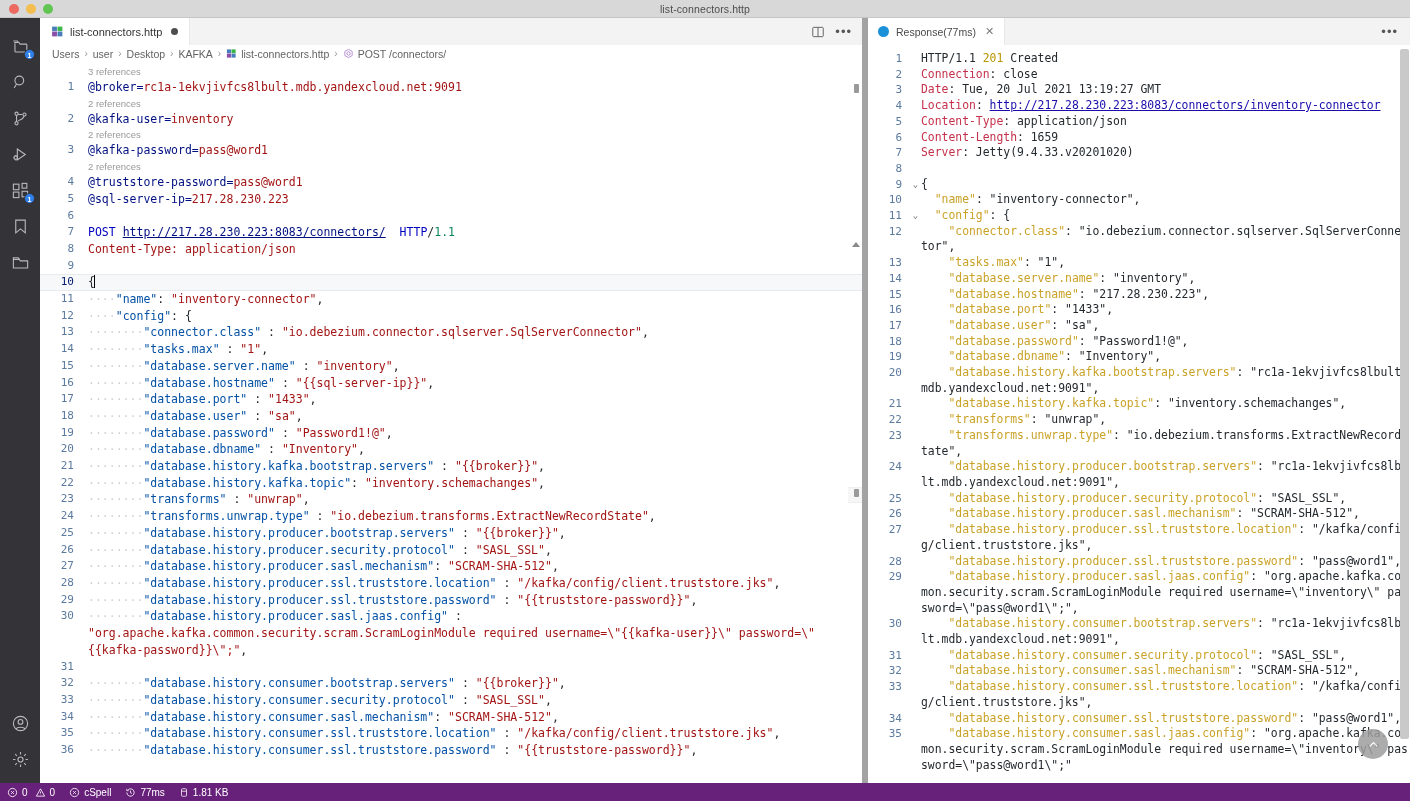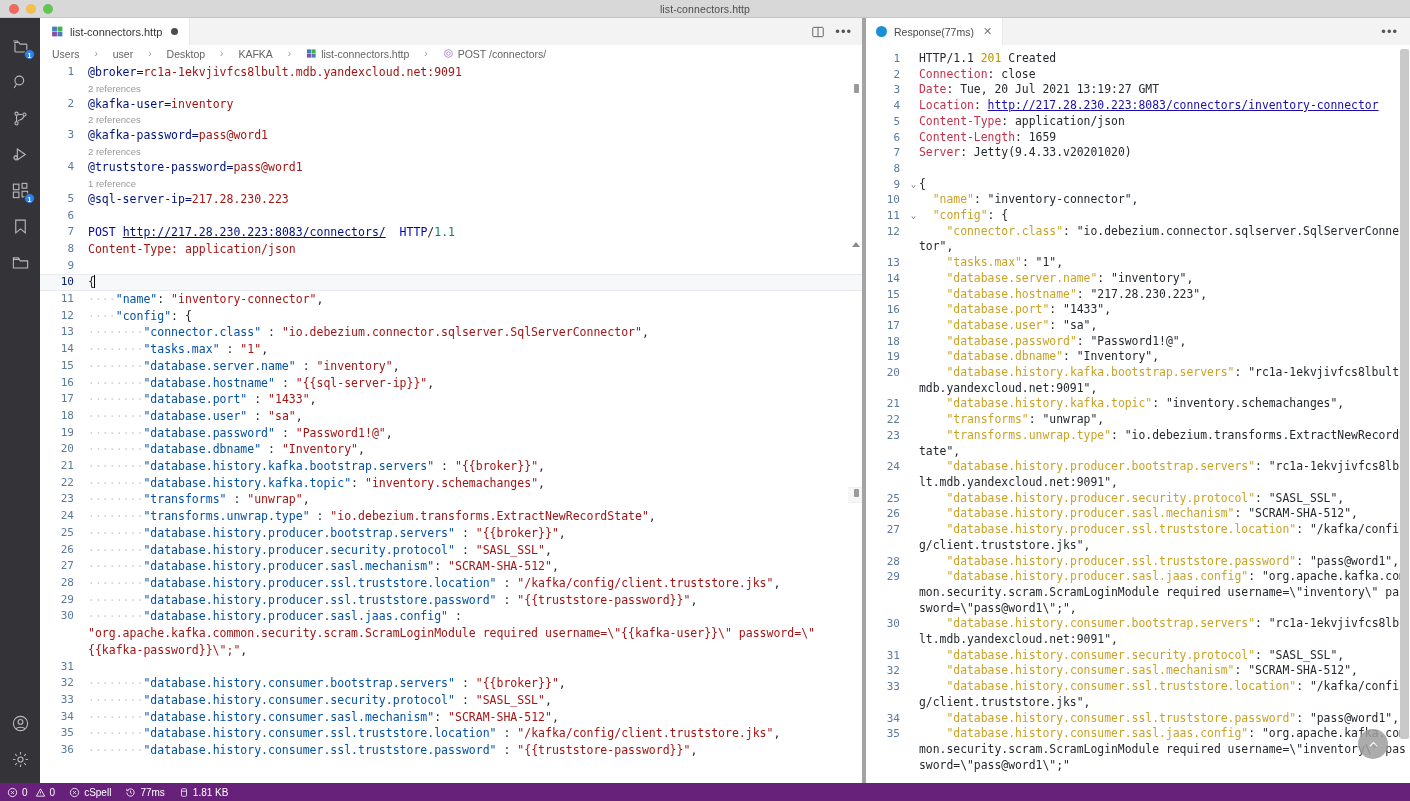--- a/index.html
+++ b/index.html
@@ -54,21 +54,21 @@
     background:#ffffff; font-size:11px; color:#333; border-right:1px solid #e8e8e8;
     cursor:pointer; position:relative; max-width:340px;
   }
   .tab .dirty { width:7px; height:7px; border-radius:50%; background:#4d4d4d; margin-left:3px; }
   .tabactions { display:flex; align-items:center; gap:10px; padding:0 10px; background:#f3f3f3; }
   .tabactions .ico { color:#5c5c5c; display:flex; align-items:center; cursor:pointer; }
   .dots { letter-spacing:1px; font-size:13px; color:#555; line-height:10px; }
 
   
   .breadcrumb {
-    height:17px; display:flex; align-items:center; gap:13px; padding-left:12px;
+    height:17px; display:flex; align-items:center; gap:3px; padding-left:12px;
     font-size:10.5px; color:#636363; background:#fff; flex:0 0 17px;text-align:center;
   }
   .breadcrumb .sep { color:#9a9a9a; margin:0 2px; font-size:10px; }
   .breadcrumb .crumb { cursor:pointer; display:flex; align-items:center; gap:4px; }
 
   
   .codewrap { flex:1; position:relative; overflow:hidden; background:#fff; }
   .code {
     font-family:"DejaVu Sans Mono", monospace; font-size:11.5px; line-height:16.7px;
     position:relative; padding-top:2px;
@@ -111,21 +111,21 @@
     background:transparent;
   }
   .ov-mark { position:absolute; right:3px; width:5px; height:9px; background:#9a9a9a; border-radius:1px; }
   .ov-box { position:absolute; right:0; width:14px; background:rgba(0,0,0,0.035); border-top:1px solid #eee; border-bottom:1px solid #eee; }
   .ov-tri { position:absolute; right:2px; width:0; height:0;
             border-left:4px solid transparent; border-right:4px solid transparent; }
 
   
   .respcol {
     width:548px; flex:0 0 548px; display:flex; flex-direction:column;
-    border-left:4px solid #a3a3a3; background:#fff; min-width:0;
+    border-left:6px solid #a3a3a3; background:#fff; min-width:0;
   }
   .resptabs { height:27px; display:flex; background:#f3f3f3; align-items:stretch; flex:0 0 27px; }
   .resptab {
     display:flex; align-items:center; gap:7px; padding:0 10px; background:#fff;
     font-size:10.5px; color:#4a4a4a; cursor:pointer; border-right:1px solid #e8e8e8;
   }
   .resptab .cdot { width:11px; height:11px; border-radius:50%; background:#1a90d8; display:block; }
   .resptab .closex { color:#7a7a7a; font-size:11px; margin-left:2px; }
   .respactions { margin-left:auto; display:flex; align-items:center; padding:0 12px; }
 
@@ -307,40 +307,40 @@
           <svg width="11" height="11" viewBox="0 0 24 24" fill="none" stroke="#a06fc4" stroke-width="1.6" style="flex:0 0 11px">
             <path d="M12 3l8 4.5v9L12 21l-8-4.5v-9z"></path>
               <path d="M12 8l3.5 2v4L12 16l-3.5-2v-4z"></path>
           </svg>
           <span>POST /connectors/</span>
         </span>
       </div>
 
       <div class="codewrap">
         <div class="code" id="editor-code">
+            <div class="codelens">3 references</div>
             <div class="ln">
               <div class="num">1</div>
               <div class="txt"><span class="c-var">@broker=</span><span class="c-val">rc1a-1ekvjivfcs8lbult.mdb.yandexcloud.net:9091</span></div>
             </div>
             <div class="codelens">2 references</div>
             <div class="ln">
               <div class="num">2</div>
               <div class="txt"><span class="c-var">@kafka-user=</span><span class="c-val">inventory</span></div>
             </div>
             <div class="codelens">2 references</div>
             <div class="ln">
               <div class="num">3</div>
               <div class="txt"><span class="c-var">@kafka-password=</span><span class="c-val">pass@word1</span></div>
             </div>
             <div class="codelens">2 references</div>
             <div class="ln">
               <div class="num">4</div>
               <div class="txt"><span class="c-var">@truststore-password=</span><span class="c-val">pass@word1</span></div>
             </div>
-            <div class="codelens">1 reference</div>
             <div class="ln">
               <div class="num">5</div>
               <div class="txt"><span class="c-var">@sql-server-ip=</span><span class="c-val">217.28.230.223</span></div>
             </div>
             <div class="ln">
               <div class="num">6</div>
               <div class="txt"></div>
             </div>
             <div class="ln">
               <div class="num">7</div>

